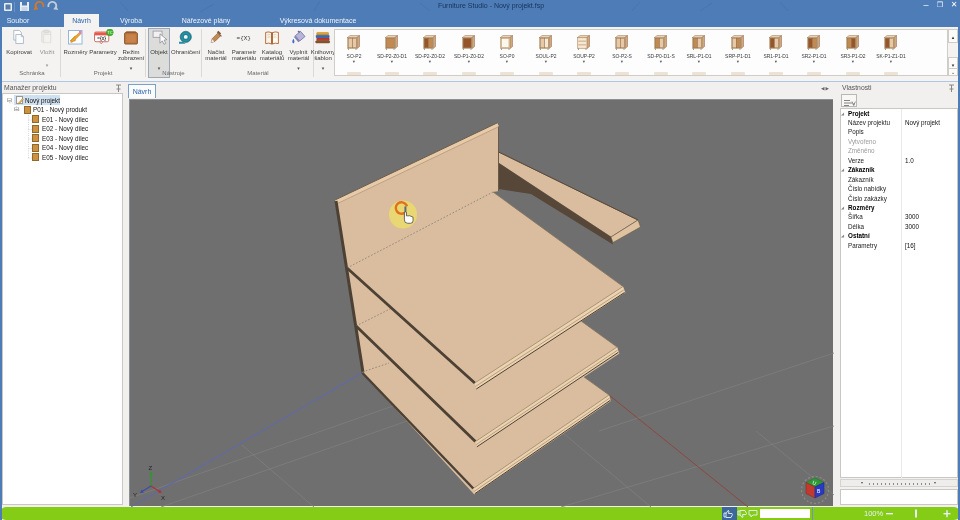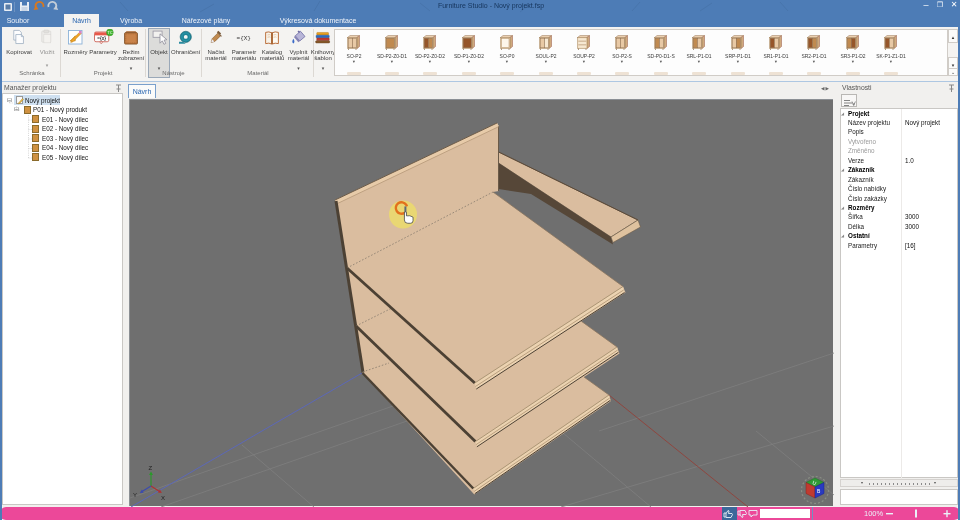--- a/index.html
+++ b/index.html
@@ -50,21 +50,21 @@
 .pexp { position:absolute; left:0px; top:0; font-size:4px; color:#888; }
 .pcat { position:absolute; left:7px; color:#000; }
 .plab { position:absolute; left:7px; color:#222; }
 .pgray { position:absolute; left:7px; color:#9a9a9a; }
 .pval { position:absolute; left:64px; color:#111; }
 
 #vptab { position:absolute; left:128px; top:84px; width:28px; height:14px; background:#fbfbfa; border:1px solid #7aa0cc; border-bottom:none; font-size:7px; color:#2a66b0; text-align:center; line-height:14px; }
 #vparrows { position:absolute; left:821px; top:86px; font-size:4.5px; color:#666; letter-spacing:1px; }
 #viewport { position:absolute; left:129px; top:99px; width:704px; height:407px; background:#6f6f6f; border-top:1px solid #8b8f94; border-left:1px solid #8b8f94; }
 
-#status { position:absolute; left:0; top:507px; width:960px; height:13px; background:#ec4899;border-radius:6px; }
+#status { position:absolute; left:0; top:507px; width:960px; height:13px; background:#84cc16;border-radius:6px; }
 
 #bl { position:absolute; left:0; top:0; width:2px; height:520px; background:#4d7cb6; }
 #br { position:absolute; right:0; top:0; width:2px; height:520px; background:#4d7cb6; }
 </style></head>
 <body>
 <div id="win">
 
 <div id="title">
  <svg width="960" height="14" style="position:absolute;left:0;top:0;">
   <g opacity="0.25" stroke="#2d4f7a" fill="none" stroke-width="0.7">

